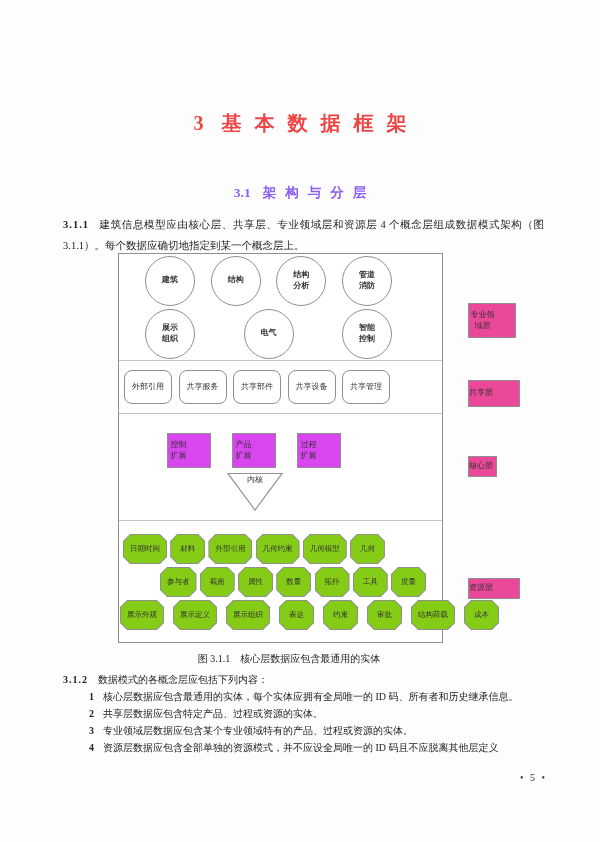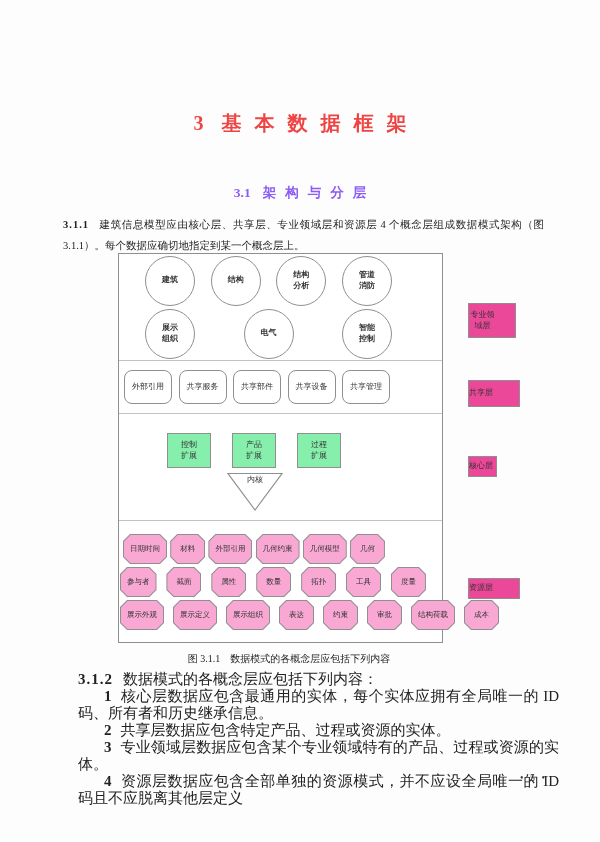--- a/index.html
+++ b/index.html
@@ -14,21 +14,21 @@
   .chapter-title .num{margin-right:18px;}
   .chapter-title .txt{letter-spacing:13px;margin-right:-13px;}
   .section-heading{position:absolute;top:184px;left:0;right:0;margin:0;
     text-align:center;font-size:13.5px;font-weight:bold;color:#8b5cf6;}
   .section-heading .num{margin-right:12px;}
   .section-heading .txt{letter-spacing:9px;margin-right:-9px;}
   
   .para{margin:0;font-size:10.5px;text-align:justify;color:#1d1d1d;}
   .p311{position:absolute;top:214px;left:63px;width:481px;line-height:21px;}
   .pnum{font-weight:bold;margin-right:10px;letter-spacing:1px;}
-  .body2{position:absolute;top:671px;left:78px;width:481px;font-size:15px;line-height:17px;}
+  .body2{position:absolute;top:671px;left:63px;width:481px;font-size:10px;line-height:17px;}
   .body2 p{margin:0;text-align:justify;}
   .item{text-indent:26px;}
   .inum{font-weight:bold;margin-right:9px;}
   
   .figure-area{position:absolute;left:118px;top:253px;width:382px;height:392px;}
   .diagram-box{position:absolute;left:0;top:0;width:325px;height:390px;
     border:1px solid #8f8f8f;background:#fff;box-sizing:border-box;
     display:flex;flex-direction:column;}
   .band{box-sizing:border-box;}
   .shape-txt{font-size:8px;line-height:1.3;color:#333;text-align:center;}
@@ -43,35 +43,35 @@
   
   .band-shared{height:53px;border-bottom:1px solid #c3c3c3;
     display:flex;align-items:center;justify-content:space-between;
     padding:0 52px 0 5px;}
   .pill{width:46px;height:32px;border:1px solid #8f8f8f;border-radius:8px;
     background:#fff;display:flex;align-items:center;justify-content:center;
     white-space:nowrap;}
   
   .band-core{height:107px;border-bottom:1px solid #c3c3c3;position:relative;}
   .sq-row{position:absolute;top:19px;left:48px;display:flex;gap:21px;}
-  .sq{width:42px;height:33px;border:1px solid #8f8f8f;background:#86efac;
-    display:flex;align-items:center;justify-content:center;}
+  .sq{width:42px;height:33px;border:1px solid #8f8f8f;background:#d946ef;
+    display:flex;align-items:center;justify-content:flex-start;}
   .sq .shape-txt{display:block;width:2.6em;}
   .kernel{position:absolute;top:58px;left:107px;width:58px;height:40px;}
   .kernel svg{display:block;}
   .kernel-label{position:absolute;top:3px;left:0;right:0;}
   
   .band-resource{flex:1;display:flex;flex-direction:column;gap:3px;padding-top:13px;}
   .orow{display:flex;align-items:center;justify-content:space-between;}
   .orow-1{padding:0 57px 0 4px;}
-  .orow-2{padding:0 16px 0 1px;}
+  .orow-2{padding:0 16px 0 1px;margin-left:40px;}
   .orow-3{padding:0 1px;gap:9px;}
   .oct{background:#8f8f8f;padding:1px;display:inline-flex;
     clip-path:polygon(7px 0,calc(100% - 7px) 0,100% 7px,100% calc(100% - 7px),calc(100% - 7px) 100%,7px 100%,0 calc(100% - 7px),0 7px);}
-  .oct > span{background:#f9a8d4;display:flex;align-items:center;justify-content:center;
+  .oct > span{background:#84cc16;display:flex;align-items:center;justify-content:center;
     font-size:7.5px;color:#333;white-space:nowrap;min-width:21px;padding:9px 6px;
     clip-path:polygon(6.5px 0,calc(100% - 6.5px) 0,100% 6.5px,100% calc(100% - 6.5px),calc(100% - 6.5px) 100%,6.5px 100%,0 calc(100% - 6.5px),0 6.5px);}
   
   .layer-label{position:absolute;background:#ec4899;border:1px solid #8f8f8f;
     box-sizing:border-box;display:flex;align-items:center;justify-content:flex-start;margin-left:28px;}
   .ll-domain{left:322px;top:50px;width:48px;height:35px;}
   .ll-domain .shape-txt{display:block;width:3.4em;}
   .ll-shared{left:322px;top:127px;width:52px;height:27px;}
   .ll-core{left:322px;top:203px;width:29px;height:21px;}
   .ll-resource{left:322px;top:325px;width:52px;height:21px;}
@@ -248,21 +248,21 @@
         <span class="shape-txt">共享层</span>
       </div>
     <div class="layer-label ll-core">
         <span class="shape-txt">核心层</span>
       </div>
     <div class="layer-label ll-resource">
         <span class="shape-txt">资源层</span>
       </div>
   </div>
 
-  <div class="caption">图 3.1.1　数据模式的各概念层应包括下列内容</div>
+  <div class="caption">图 3.1.1　核心层数据应包含最通用的实体</div>
 
   <div class="body2">
     <p>
       <b class="pnum">3.1.2</b><span>数据模式的各概念层应包括下列内容：</span>
     </p>
     <p class="item">
       <b class="inum">1</b><span>核心层数据应包含最通用的实体，每个实体应拥有全局唯一的 ID 码、所有者和历史继承信息。</span>
     </p>
     <p class="item">
       <b class="inum">2</b><span>共享层数据应包含特定产品、过程或资源的实体。</span>

